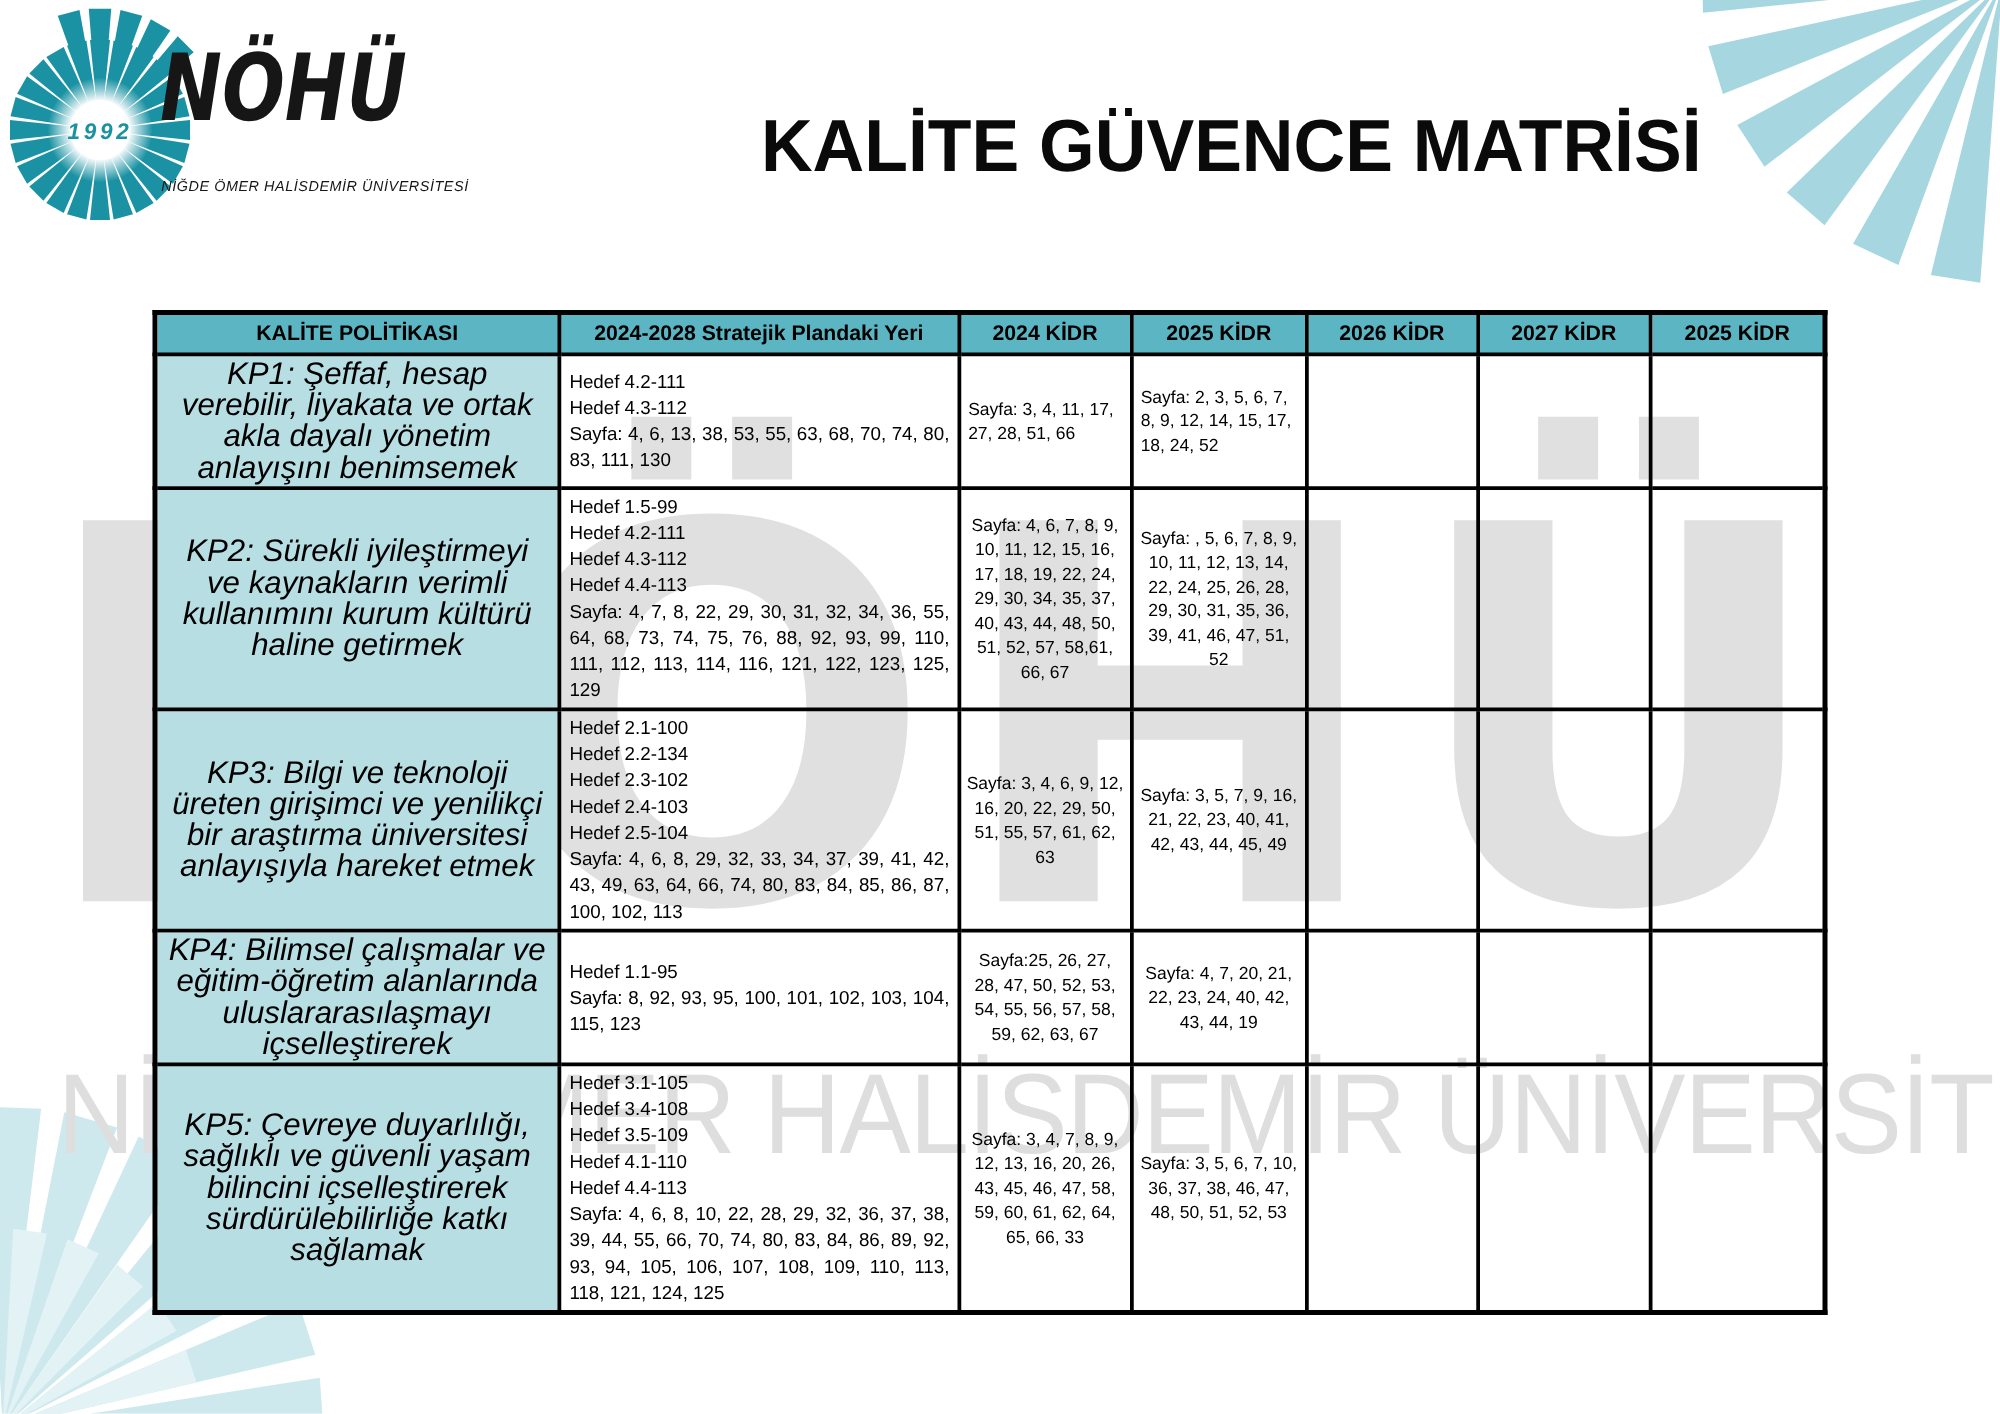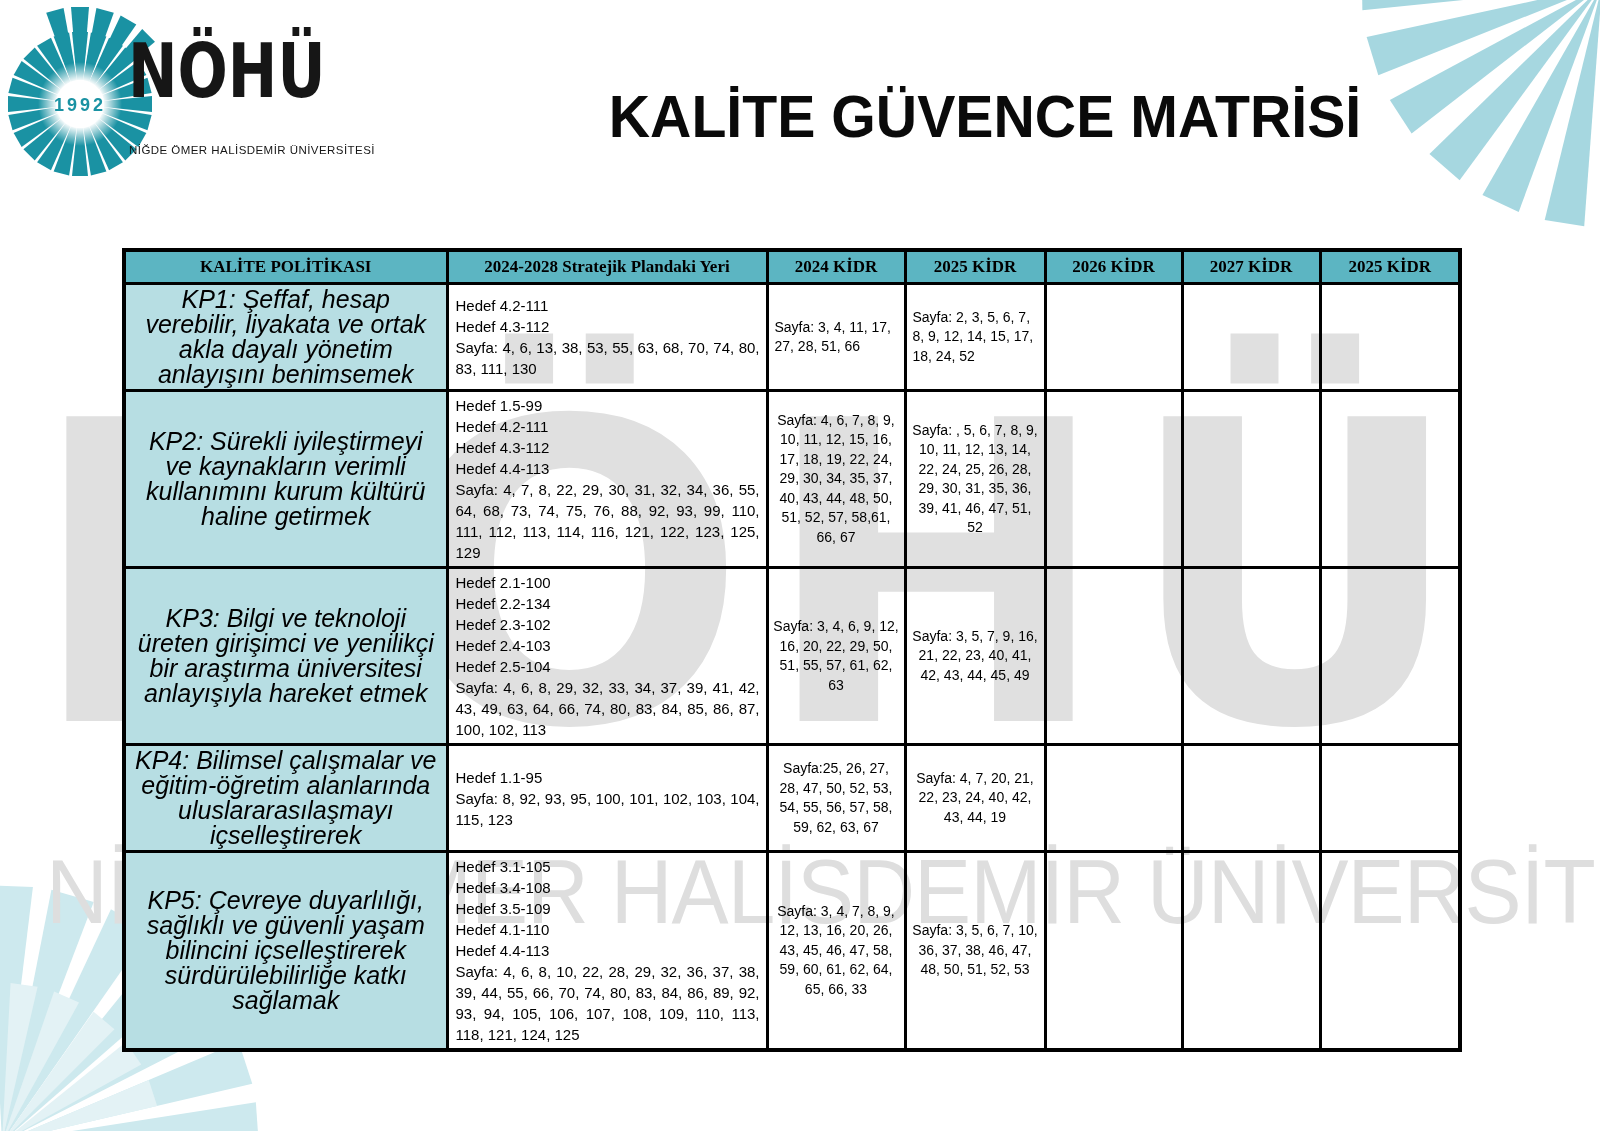--- a/index.html
+++ b/index.html
@@ -17,21 +17,21 @@
   .wm-name{
     position:absolute;left:46px;top:846px;z-index:1;
     font-family:"Liberation Sans",sans-serif;font-weight:400;
     font-size:91px;line-height:1;color:#dedede;letter-spacing:-1px;
     white-space:nowrap;transform:scaleX(0.94);transform-origin:left center;
     user-select:none;
   }
   .fan-tr{position:absolute;top:0;right:0;z-index:0;}
   .fan-bl{position:absolute;left:0;bottom:0;z-index:0;}
   
-  .logo{position:absolute;left:0;top:0;z-index:3;width:560px;height:210px;}
+  .logo{position:absolute;left:0;top:0;z-index:3;width:560px;height:210px;font-style:italic;}
   .sunburst{position:absolute;left:2px;top:6px;}
   .wordmark{
     position:absolute;left:128px;top:16px;
     font-family:"DejaVu Sans",sans-serif;font-weight:bold;font-size:74px;
     line-height:110px;color:#161616;letter-spacing:0px;
     transform:scaleX(0.80);transform-origin:left center;white-space:nowrap;
   }
   .wordmark-sub{
     position:absolute;left:129px;top:144px;
     font-size:11.5px;font-weight:500;letter-spacing:0.45px;color:#161616;
@@ -48,21 +48,21 @@
   table.matrix{
     position:absolute;left:122px;top:248px;z-index:2;
     width:1336px;border-collapse:collapse;table-layout:fixed;
     border:4px solid #000;
   }
   table.matrix th,table.matrix td{
     border:3px solid #000;vertical-align:middle;overflow:hidden;
   }
   table.matrix th{
     background:#5cb5c2;font-weight:bold;font-size:17px;
-    text-align:center;height:28px;padding:1px 2px;font-family:Liberation Serif, serif;
+    text-align:center;height:28px;padding:1px 2px;
   }
   td.policy{
     background:#b7dee3;font-style:italic;font-size:25px;line-height:25px;
     text-align:center;padding:2px 8px;
   }
   td.strategic{
     background:transparent;font-size:15px;line-height:21px;
     text-align:justify;padding:3px 6px 3px 7px;white-space:pre-line;
   }
   td.kidr{

